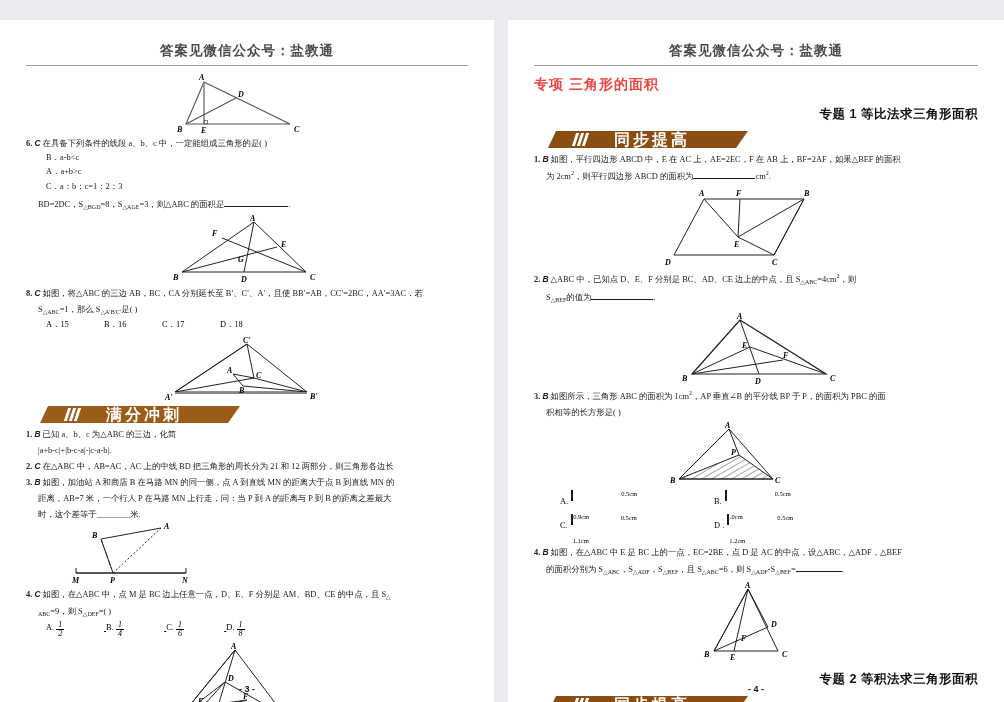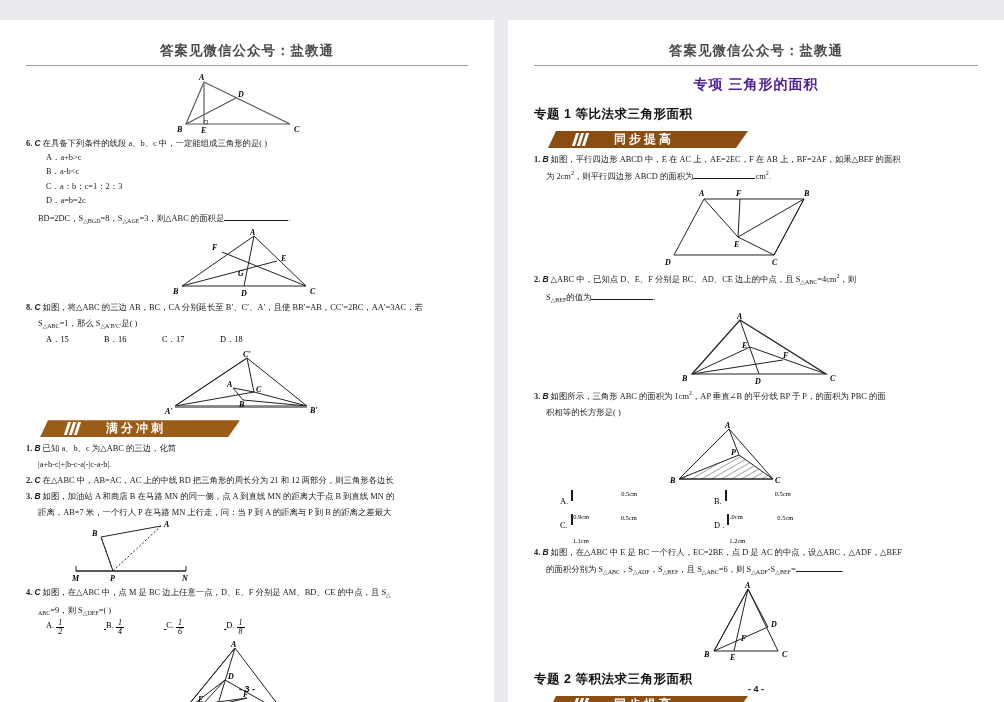--- a/index.html
+++ b/index.html
@@ -26,30 +26,30 @@
     font-size:13.5px;
     color:#4a4a4a;
     letter-spacing:1px;
     font-weight:600;
     padding-bottom:5px;
   }
   .hdr-rule{border:0;border-top:1.2px solid #9aa0a6;margin:0 0 6px 0;}
 
   
   .sec-title{
-    text-align:center;
+    text-align:left;
     font-size:14px;
     font-weight:bold;
-    color:#4c1d95;
+    color:#ef4444;
     margin:10px 0 12px 0;
     letter-spacing:1px;
     font-family:"Liberation Sans","DejaVu Sans",sans-serif;
   }
   .sub-title{
-    text-align:left;
+    text-align:right;
     font-size:12.5px;
     font-weight:bold;
     color:#111;
     margin:6px 0 8px 0;
     letter-spacing:0.5px;
     font-family:"Liberation Sans","DejaVu Sans",sans-serif;
   }
 
   
   .banner{
@@ -67,21 +67,21 @@
   .banner .slashes{
     position:absolute;left:26px;top:2px;
     display:flex;gap:2px;
   }
   .banner .slashes i{
     display:block;width:3px;height:13px;background:#fff;
     transform:skewX(-18deg);
   }
   .banner .btxt{
     position:absolute;left:66px;top:0px;
-    color:#fff;font-weight:bold;font-size:12px;
+    color:#fff;font-weight:bold;font-size:16px;
     letter-spacing:3px;
     font-family:"Liberation Sans","DejaVu Sans",sans-serif;
     line-height:17px;
   }
 
   
   .q{
     font-size:8.4px;
     line-height:1.55;
     color:#1b1b1b;
@@ -145,24 +145,23 @@
       <text x="29" y="61" font-size="8">E</text>
       <text x="122" y="60" font-size="8">C</text>
     </svg>
 
     <div class="q">
       <span class="num">6.</span>
       <span class="lv">C</span>
       <span>在具备下列条件的线段 a、b、c 中，一定能组成三角形的是(      )</span>
     </div>
     <div class="opts">
+      <div>B．a-b&lt;c</div>
       <div>A．a+b&gt;c</div>
-      <div>B．a-b&lt;c</div>
       <div>C．a：b：c=1：2：3</div>
-      <div>D．a=b=2c</div>
     </div>
 
     <div class="q indent">
       <span>BD=2DC，S</span><span class="sub">△BGD</span><span>=8，S</span><span class="sub">△AGE</span><span>=3，则△ABC 的面积是</span><span class="blank" style="width:64px"></span>.
     </div>
 
     <svg class="fig" width="175" height="70" viewBox="0 0 175 70">
       <polygon points="94,8 22,58 146,58" fill="none" stroke="#222" stroke-width="1"></polygon>
       <line x1="94" y1="8" x2="84" y2="58" stroke="#222" stroke-width="1"></line>
       <line x1="22" y1="58" x2="117" y2="33" stroke="#222" stroke-width="1"></line>
@@ -228,20 +227,21 @@
       <span class="lv">C</span>
       <span>在△ABC 中，AB=AC，AC 上的中线 BD 把三角形的周长分为 21 和 12 两部分，则三角形各边长</span>
     </div>
 
     <div class="q">
       <span class="num">3.</span>
       <span class="lv">B</span>
       <span>如图，加油站 A 和商店 B 在马路 MN 的同一侧，点 A 到直线 MN 的距离大于点 B 到直线 MN 的</span>
     </div>
     <div class="q indent">距离，AB=7 米，一个行人 P 在马路 MN 上行走，问：当 P 到 A 的距离与 P 到 B 的距离之差最大</div>
+    <div class="q indent">时，这个差等于________米.</div>
 
     <svg class="fig left-ind" width="160" height="62" viewBox="0 0 160 62">
       <line x1="20" y1="50" x2="130" y2="50" stroke="#222" stroke-width="1.6"></line>
       <line x1="20" y1="45" x2="20" y2="50" stroke="#222" stroke-width="1"></line>
       <line x1="130" y1="45" x2="130" y2="50" stroke="#222" stroke-width="1"></line>
       <line x1="45" y1="16" x2="105" y2="5" stroke="#222" stroke-width="1"></line>
       <line x1="45" y1="16" x2="57" y2="50" stroke="#222" stroke-width="1"></line>
       <line x1="57" y1="50" x2="105" y2="5" stroke="#222" stroke-width="1" stroke-dasharray="2,2"></line>
       <line x1="57" y1="50" x2="45" y2="16" stroke="#222" stroke-width="1" stroke-dasharray="2,2"></line>
       <text x="36" y="15" font-size="8">B</text>
@@ -435,21 +435,21 @@
             <span class="hh">0.5cm</span>
             <span class="ww">1.2cm</span>
           </span>
         </div>
       </div>
     </div>
 
     <div class="q" style="margin-top:9px">
       <span class="num">4.</span>
       <span class="lv">B</span>
-      <span>如图，在△ABC 中 E 是 BC 一个行人，EC=2BE，点 D 是 AC 的中点，设△ABC，△ADF，△BEF</span>
+      <span>如图，在△ABC 中 E 是 BC 上的一点，EC=2BE，点 D 是 AC 的中点，设△ABC，△ADF，△BEF</span>
     </div>
     <div class="q indent">
       <span>的面积分别为 S</span><span class="sub">△ABC</span><span>，S</span><span class="sub">△ADF</span><span>，S</span><span class="sub">△BEF</span><span>，且 S</span><span class="sub">△ABC</span><span>=6，则 S</span><span class="sub">△ADF</span><span>-S</span><span class="sub">△BEF</span><span>=</span><span class="blank" style="width:46px"></span>.
     </div>
 
     <svg class="fig" width="200" height="82" viewBox="0 0 200 82">
       <polygon points="92,10 58,72 122,72" fill="none" stroke="#222" stroke-width="1"></polygon>
       <line x1="92" y1="10" x2="58" y2="72" stroke="#222" stroke-width="1"></line>
       <line x1="92" y1="10" x2="112" y2="48" stroke="#222" stroke-width="1"></line>
       <line x1="58" y1="72" x2="112" y2="48" stroke="#222" stroke-width="1"></line>

